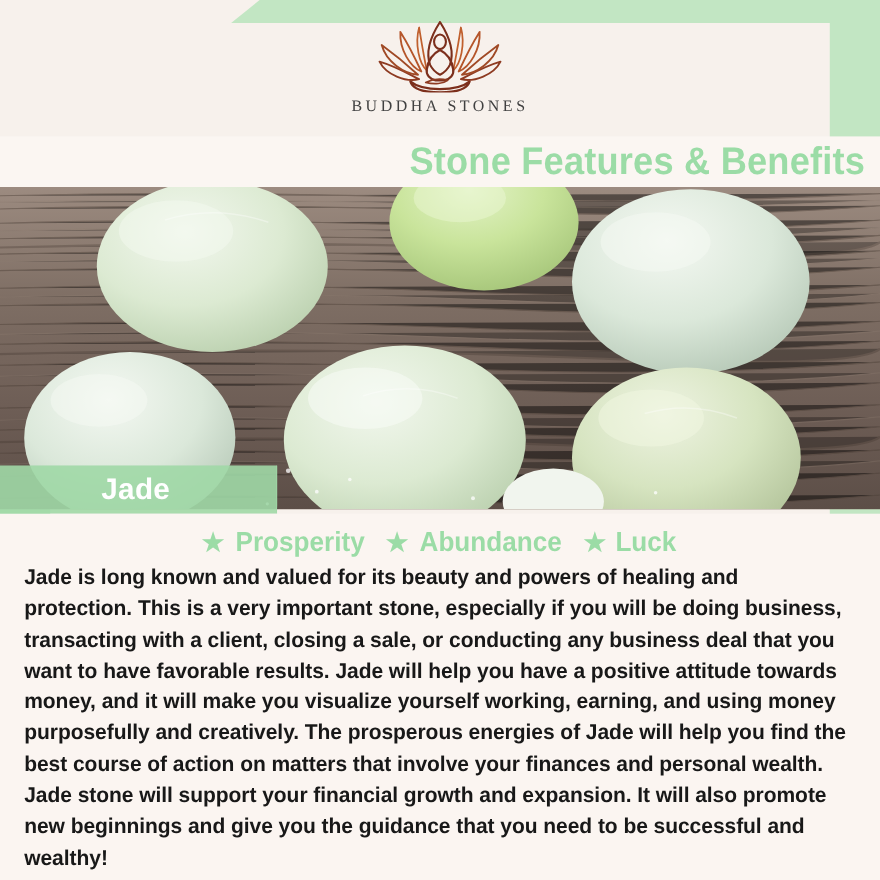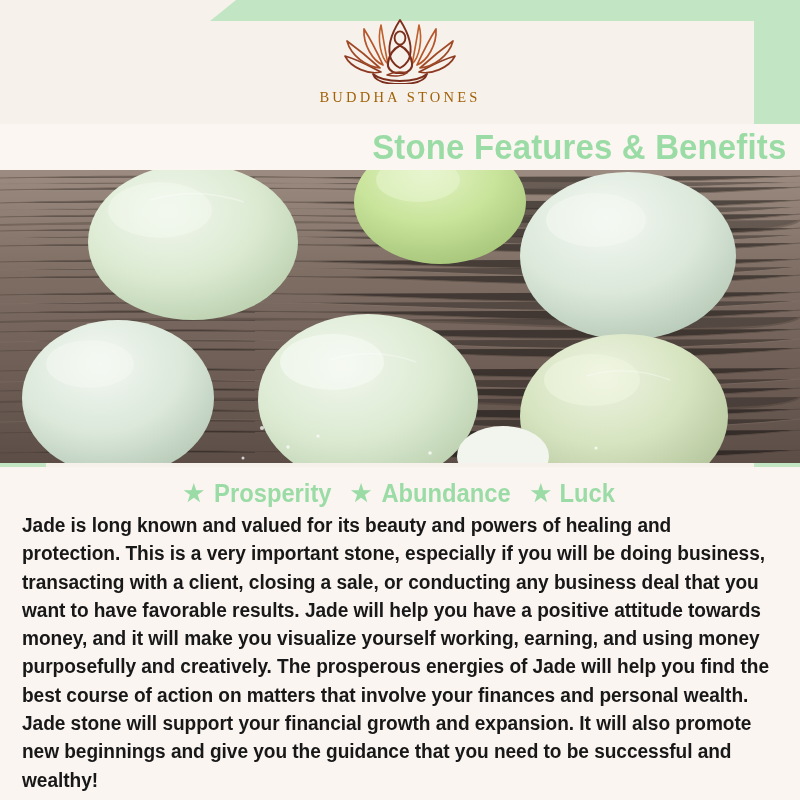--- a/index.html
+++ b/index.html
@@ -40,21 +40,21 @@
   .logo-block{
     position:absolute;top:18px;left:0;width:800px;
     display:flex;flex-direction:column;align-items:center;
     z-index:5;
   }
   .logo-mark{width:150px;height:66px;display:block;}
   .logo-word{
     margin-top:5px;
     font-family:"Liberation Serif", serif;
     font-size:14.5px;letter-spacing:3.2px;
-    color:#a16207;font-weight:400;
+    color:#404040;font-weight:400;
   }
 
   
   .title-bar{
     position:absolute;top:124px;left:0;width:800px;height:46px;
     display:flex;align-items:center;justify-content:flex-end;
     background:#fbf6f2;
     z-index:4;
   }
   .title-text{
@@ -273,20 +273,23 @@
           <circle cx="596" cy="278" r="1.6"></circle>
       </g>
       <g stroke="#ffffff" stroke-width="1.4" opacity=".35" fill="none">
         <path d="M150 30 Q196 16 244 32"></path>
         <path d="M330 190 Q372 176 416 192"></path>
         <path d="M586 206 Q628 194 670 210"></path>
       </g>
     </svg>
   </div>
 
+  <div class="jade-band">
+    <span class="jade-text">Jade</span>
+  </div>
 
   <div class="content">
     <div class="content-inner">
 
       <div class="benefits">
         <span class="benefit">
           <span class="star">★</span>
           <span class="blabel">Prosperity</span>
         </span>
         <span class="benefit">

